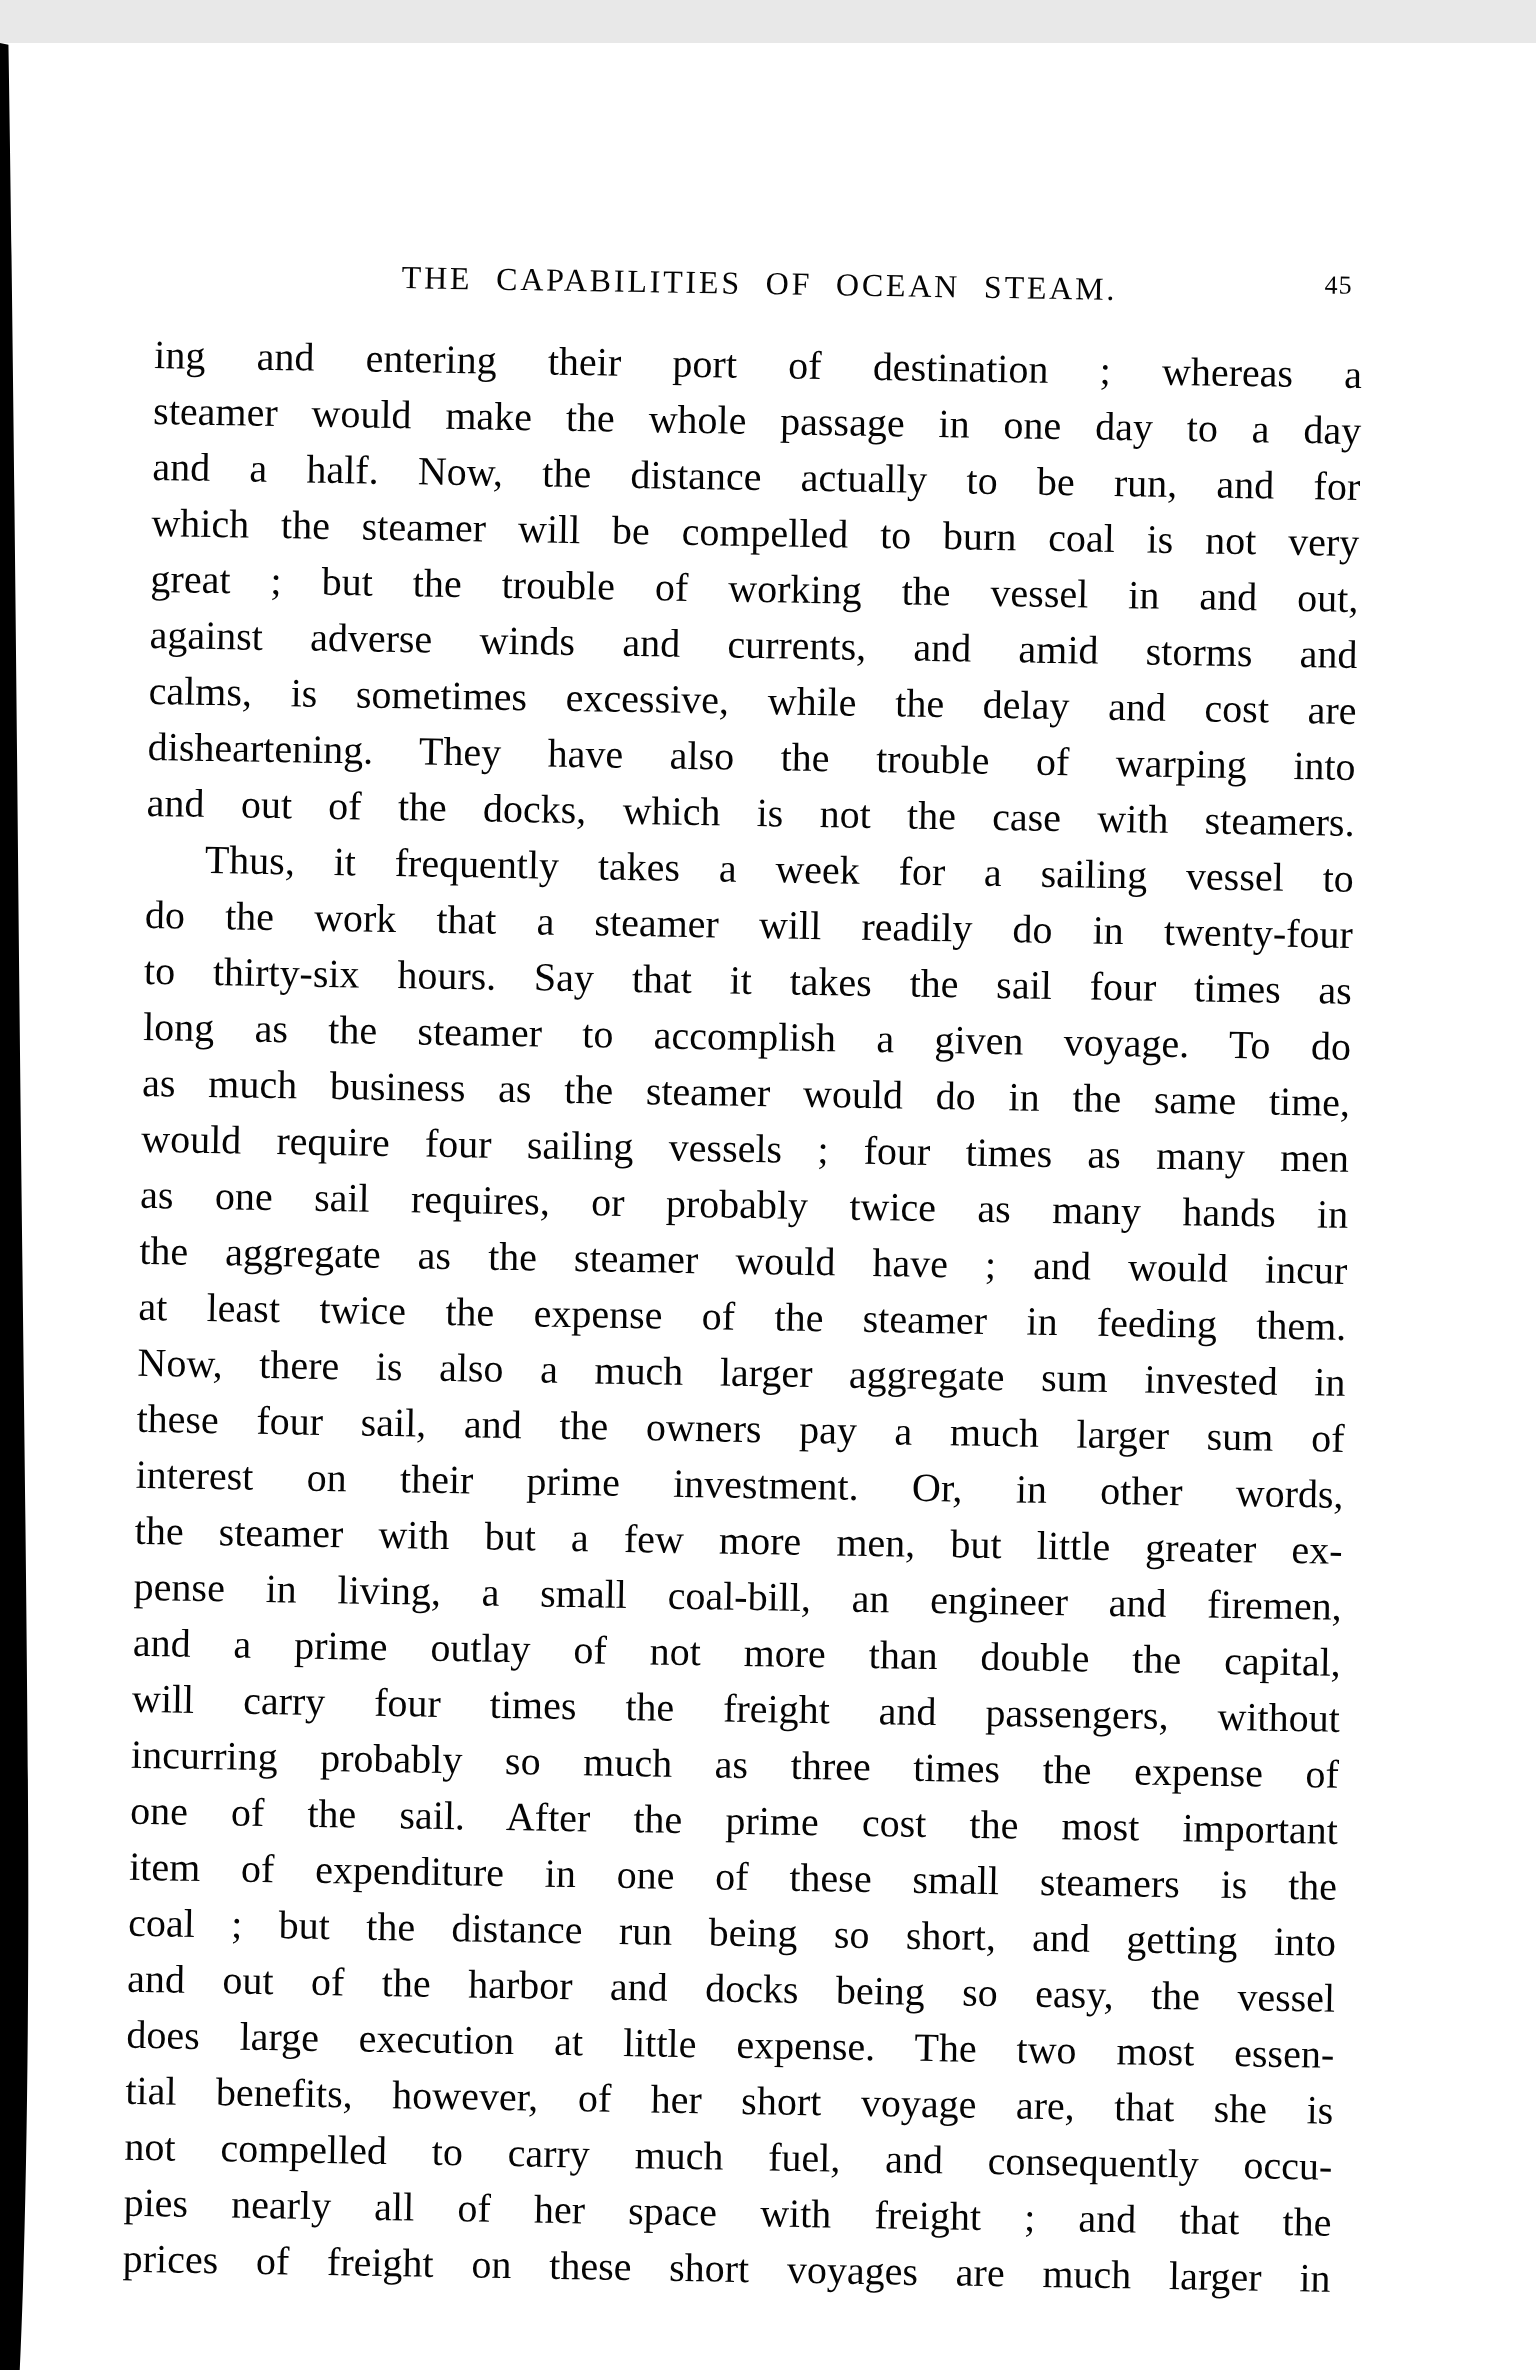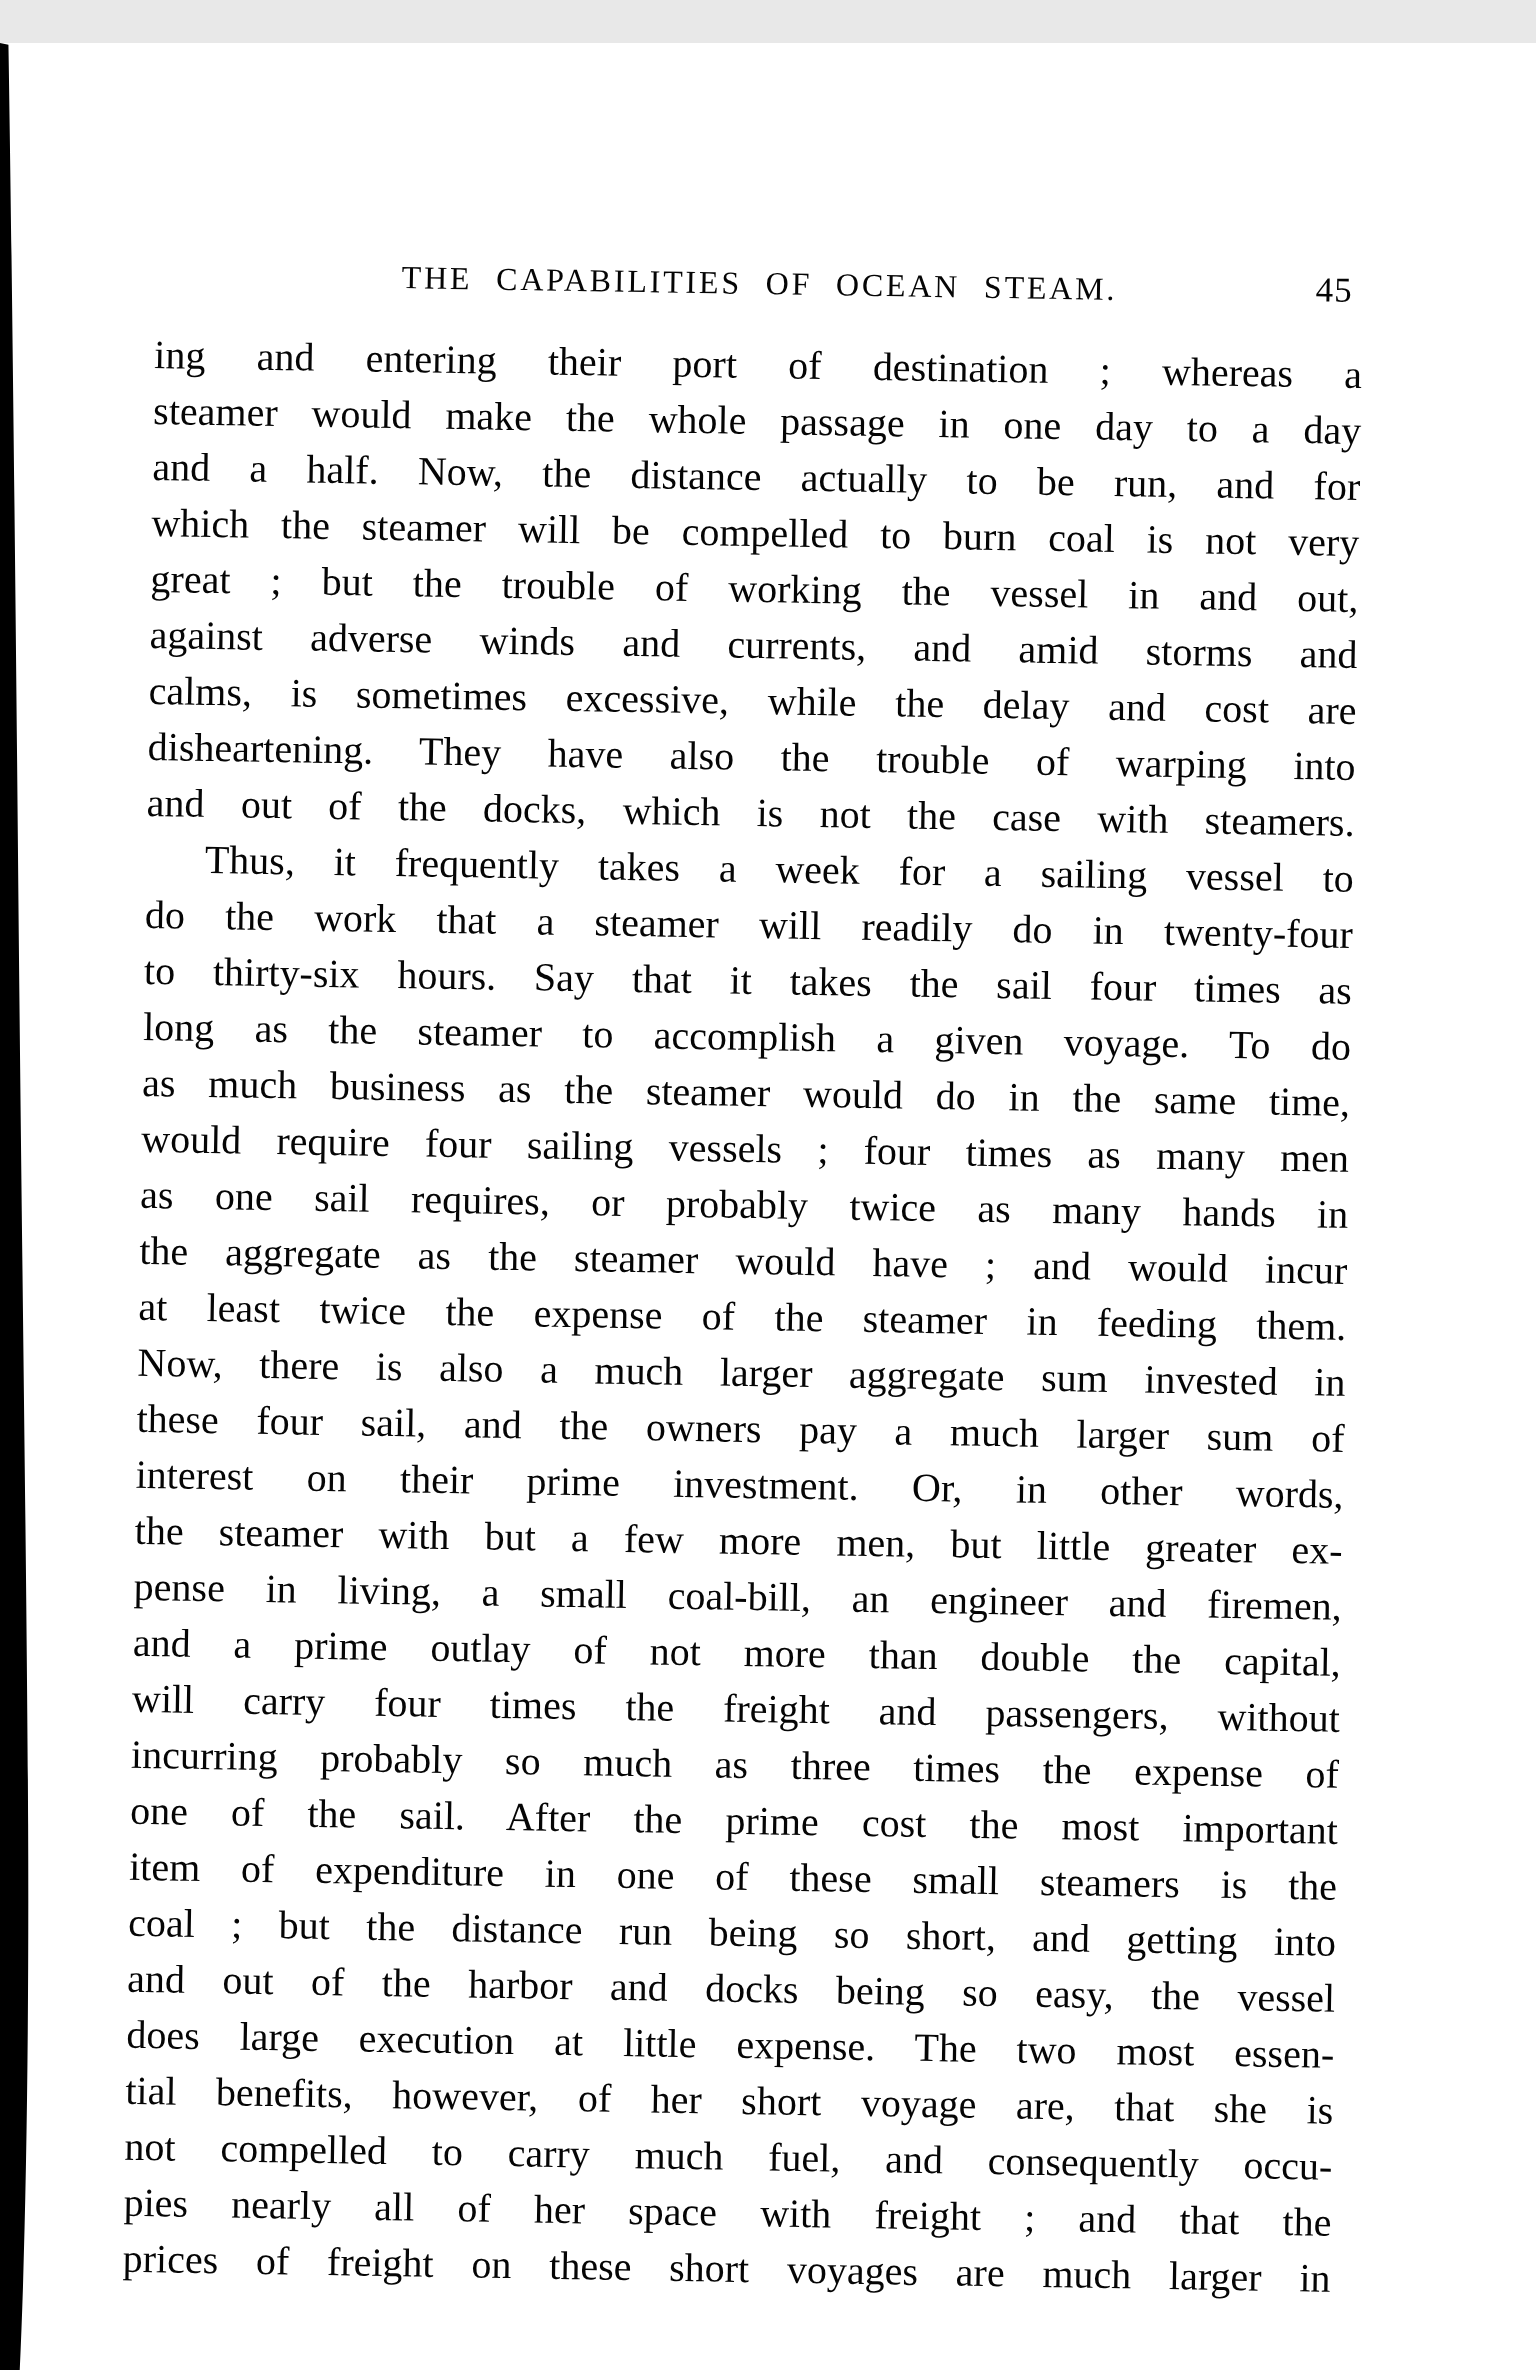--- a/index.html
+++ b/index.html
@@ -42,21 +42,21 @@
     font-size: 32px;
     letter-spacing: 2.8px;
     word-spacing: 13px;
     white-space: nowrap;
     padding-top: 5.6px;
   }
   .page-number {
     position: absolute;
     right: 11px;
     top: 1.9px;
-    font-size: 35px;
+    font-size: 26px;
     letter-spacing: 0.9px;
   }
   .body-text {
     margin-top: 30px;
   }
   .line {
     height: 56px;
     line-height: 56px;
     font-size: 40px;
     text-align: justify;

